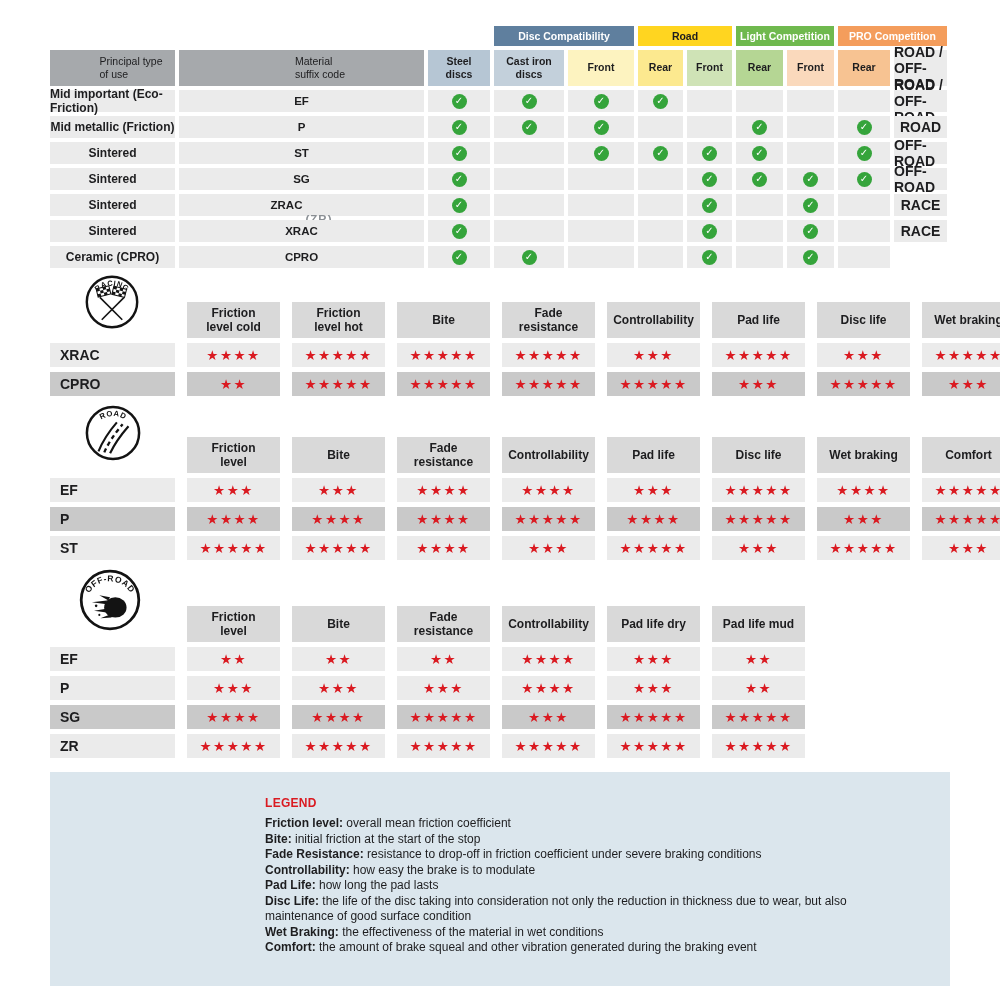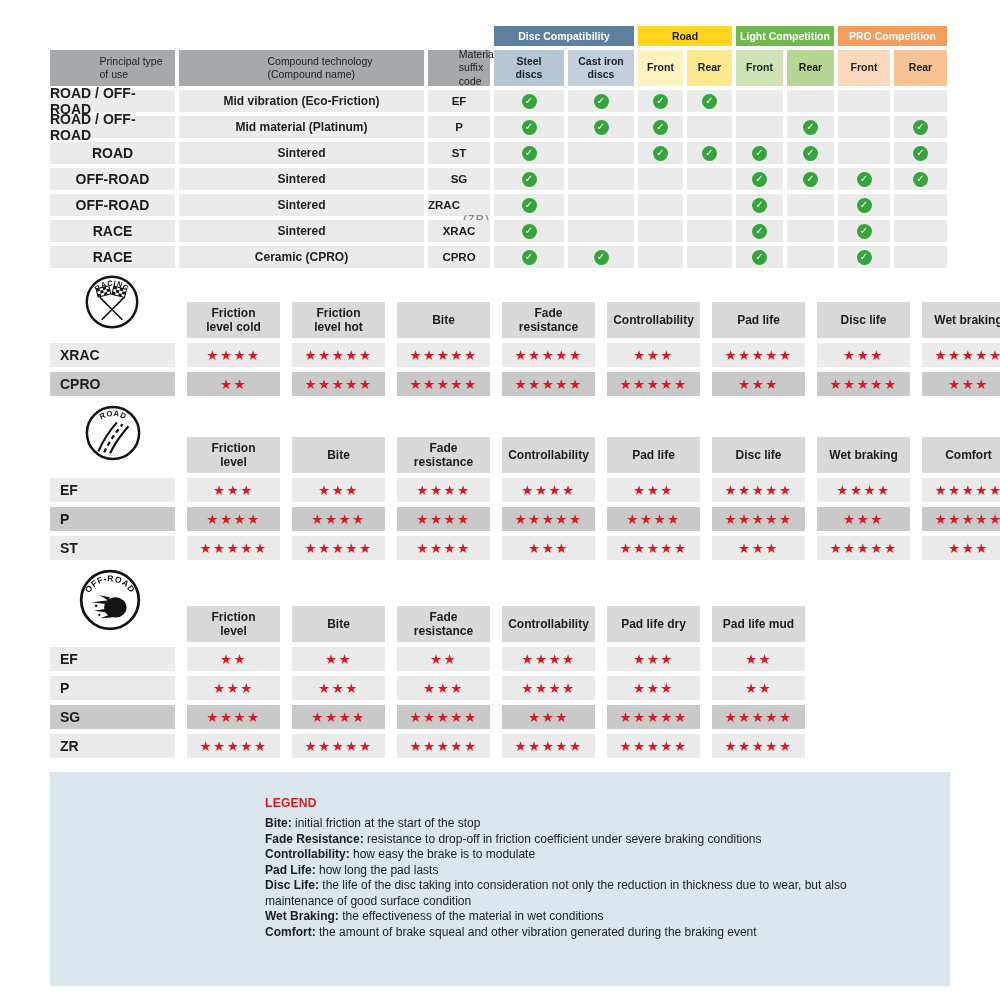--- a/index.html
+++ b/index.html
@@ -74,55 +74,53 @@
 <div class="page">
 
   <div class="compat-grid" id="compat-table">
       <div class="span3"></div>
       <div class="ghdr ghdr-disc">Disc Compatibility</div>
       <div class="ghdr ghdr-road">Road</div>
       <div class="ghdr ghdr-light">Light Competition</div>
       <div class="ghdr ghdr-pro">PRO Competition</div>
       <div class="mhdr">Principal type
 of use</div>
-      <div class="mhdr">Compound technology
-(Compound name)</div>
       <div class="mhdr">Material
 suffix code</div>
       <div class="shdr sub-steel">Steel
 discs</div>
       <div class="shdr sub-cast">Cast iron
 discs</div>
       <div class="shdr sub-roadF">Front</div>
       <div class="shdr sub-roadR">Rear</div>
       <div class="shdr sub-lightF">Front</div>
       <div class="shdr sub-lightR">Rear</div>
       <div class="shdr sub-proF">Front</div>
       <div class="shdr sub-proR">Rear</div>
       <div class="cell use-cell">ROAD / OFF-ROAD</div>
-      <div class="cell compound-cell">Mid vibration (Eco-Friction)</div>
+      <div class="cell compound-cell">Mid important (Eco-Friction)</div>
       <div class="cell code-cell">EF</div>
       <div class="cell check-cell">
         <span class="check">✓</span>
       </div>
       <div class="cell check-cell">
         <span class="check">✓</span>
       </div>
       <div class="cell check-cell">
         <span class="check">✓</span>
       </div>
       <div class="cell check-cell">
         <span class="check">✓</span>
       </div>
       <div class="cell check-cell"></div>
       <div class="cell check-cell"></div>
       <div class="cell check-cell"></div>
       <div class="cell check-cell"></div>
       <div class="cell use-cell">ROAD / OFF-ROAD</div>
-      <div class="cell compound-cell">Mid material (Platinum)</div>
+      <div class="cell compound-cell">Mid metallic (Friction)</div>
       <div class="cell code-cell">P</div>
       <div class="cell check-cell">
         <span class="check">✓</span>
       </div>
       <div class="cell check-cell">
         <span class="check">✓</span>
       </div>
       <div class="cell check-cell">
         <span class="check">✓</span>
       </div>
@@ -406,20 +404,21 @@
       <div class="starcell light">★★★★★</div>
       <div class="starcell light">★★★★★</div>
       <div class="starcell light">★★★★★</div>
       <div class="starcell light">★★★★★</div>
     </div>
 
   <div class="legend">
     <div class="legend-inner">
       <div class="legend-title">LEGEND</div>
       <div id="legend-items">
+          <div class="legend-item"><span class="legend-term">Friction level:</span> overall mean friction coefficient</div>
           <div class="legend-item"><span class="legend-term">Bite:</span> initial friction at the start of the stop</div>
           <div class="legend-item"><span class="legend-term">Fade Resistance:</span> resistance to drop-off in friction coefficient under severe braking conditions</div>
           <div class="legend-item"><span class="legend-term">Controllability:</span> how easy the brake is to modulate</div>
           <div class="legend-item"><span class="legend-term">Pad Life:</span> how long the pad lasts</div>
           <div class="legend-item"><span class="legend-term">Disc Life:</span> the life of the disc taking into consideration not only the reduction in thickness due to wear, but also maintenance of good surface condition</div>
           <div class="legend-item"><span class="legend-term">Wet Braking:</span> the effectiveness of the material in wet conditions</div>
           <div class="legend-item"><span class="legend-term">Comfort:</span> the amount of brake squeal and other vibration generated during the braking event</div>
         </div>
     </div>
   </div>

